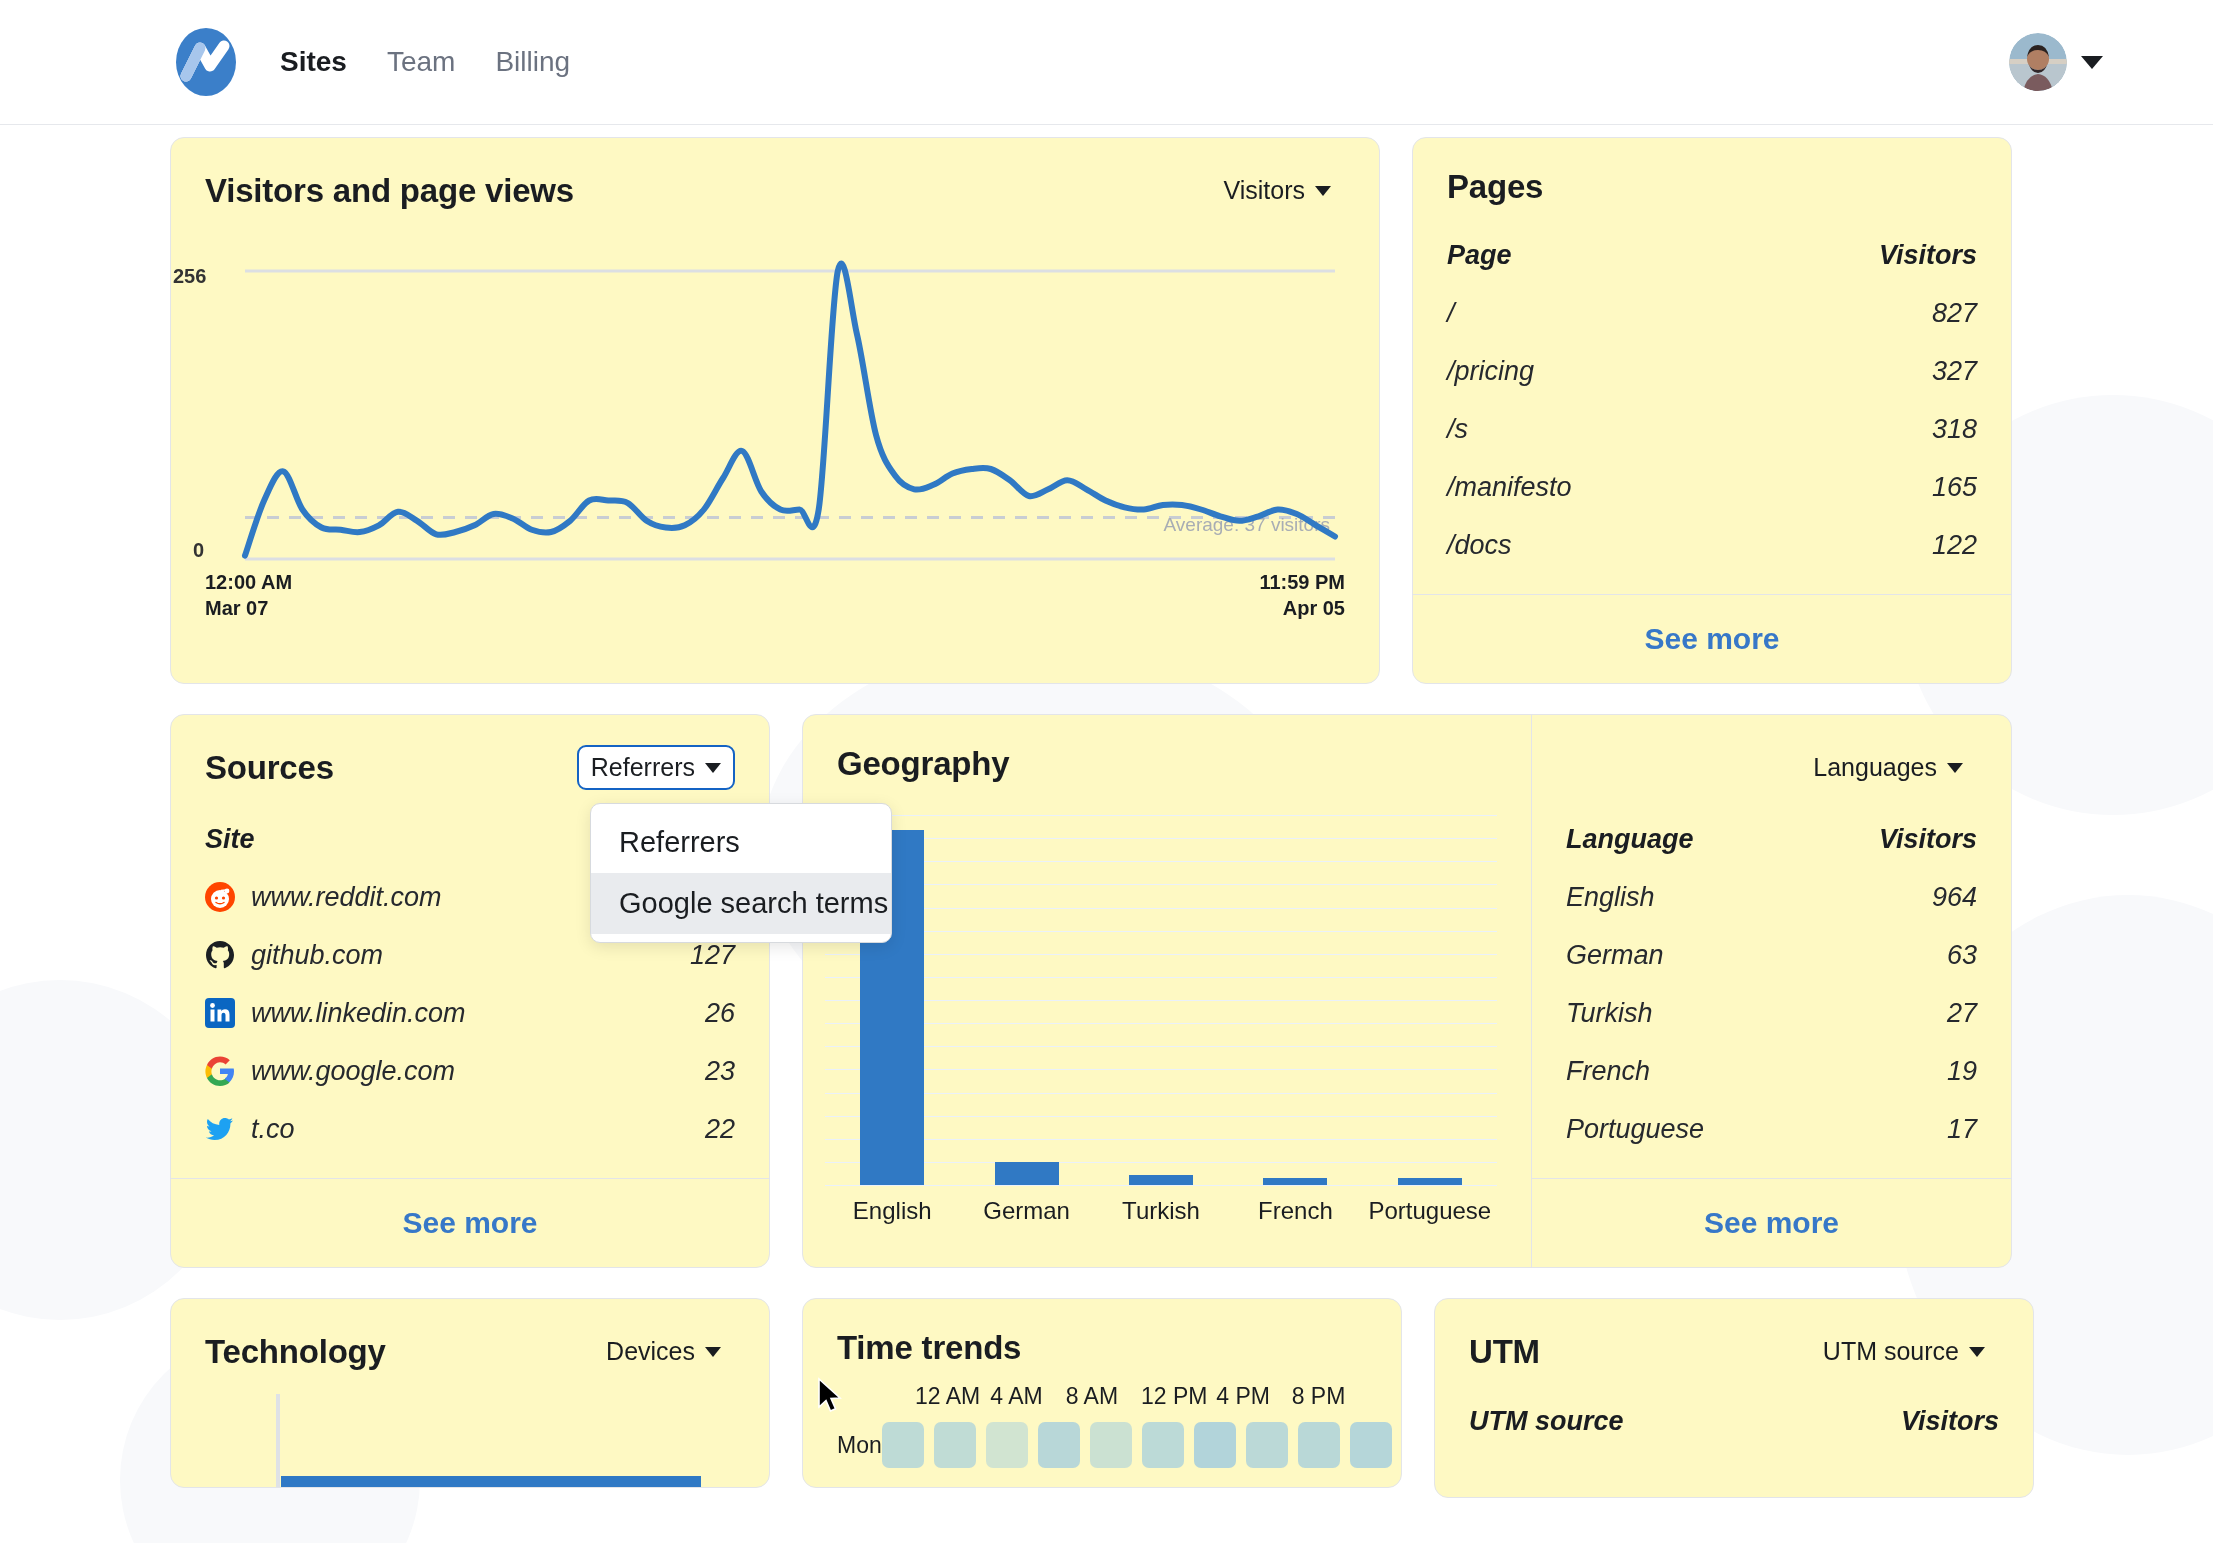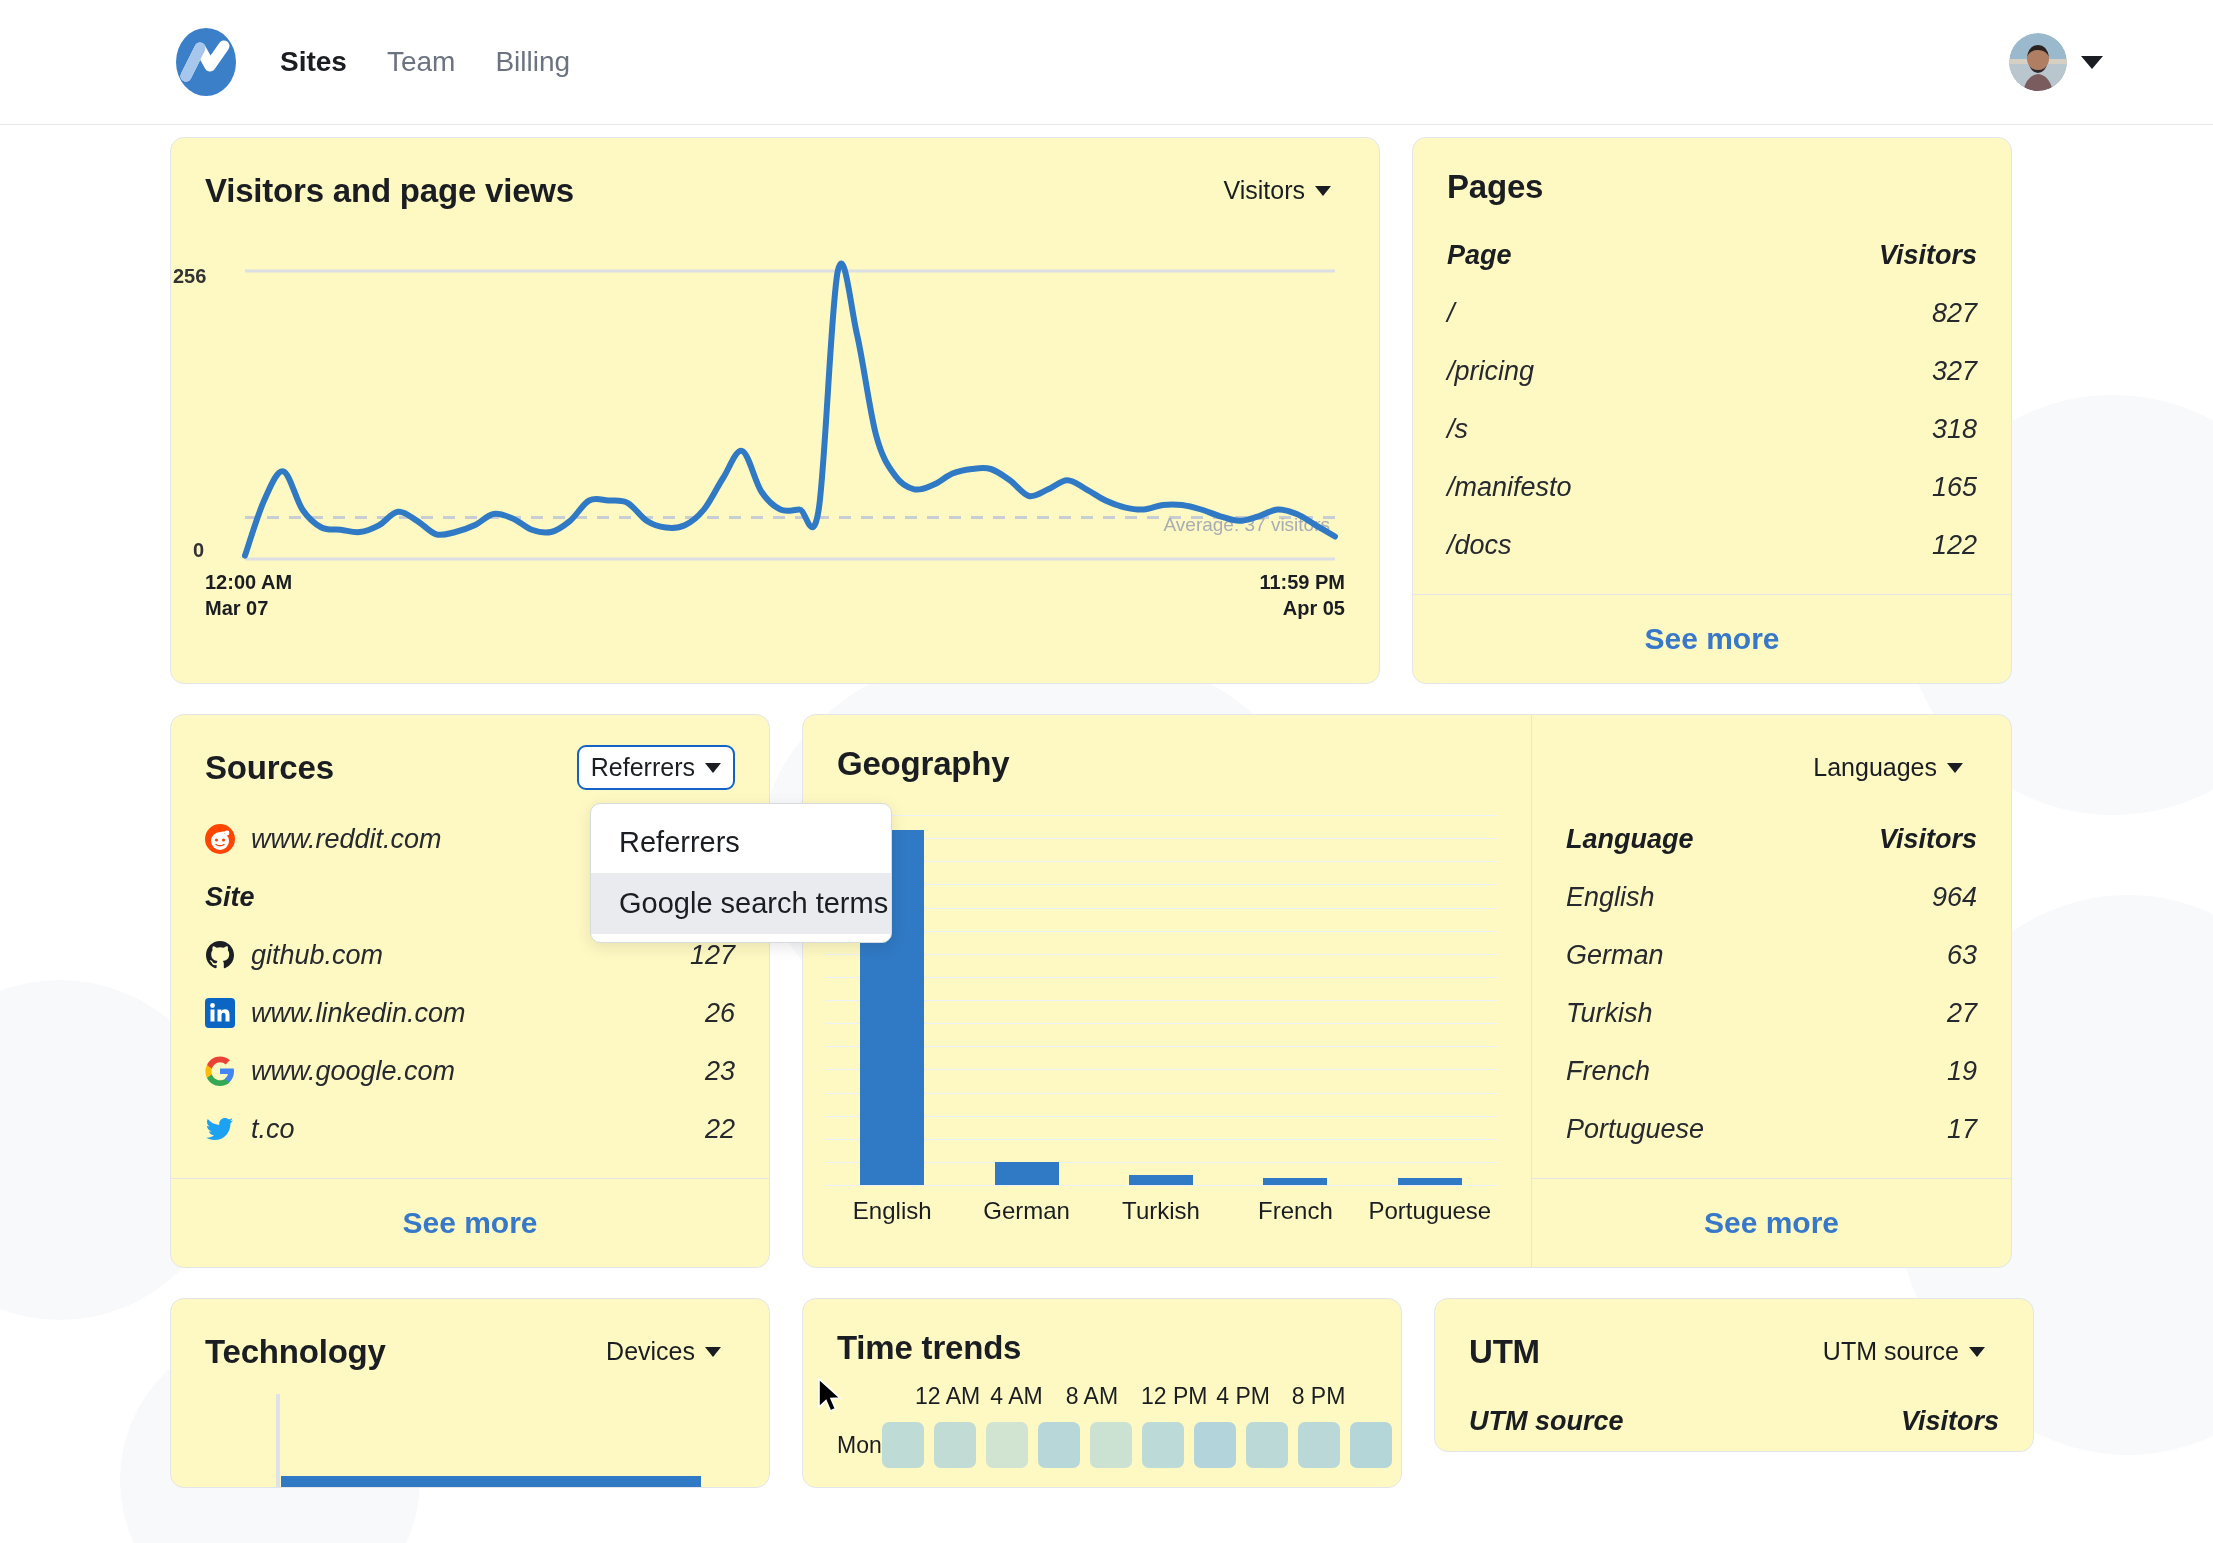--- a/index.html
+++ b/index.html
@@ -119,21 +119,21 @@
   .gridline { position: absolute; left: 0; right: 0; height: 1px; background: #eaf1fa; }
   .bars { position: absolute; inset: 0; display: flex; align-items: flex-end; }
   .barcol { flex: 1 1 0; display: flex; justify-content: center; align-items: flex-end; height: 100%; }
   .bar { width: 64px; background: #3079c4; }
   .barlabels { display: flex; margin: 12px 34px 0 22px; }
   .barlabel { flex: 1 1 0; text-align: center; font-size: 24px; color: #1a1d21; }
 
   
   .tech { width: 600px; height: 190px; overflow: hidden; }
   .time { width: 600px; height: 190px; overflow: hidden; }
-  .utm  { width: 600px; height: 154px; overflow: hidden; }
+  .utm  { width: 600px; height: 200px; overflow: hidden; }
   .tech-body { position: relative; height: 120px; padding-left: 110px; }
   .tech-axis { position: absolute; left: 105px; top: 12px; bottom: 0; width: 4px; background: #dfe2e6; }
   .tech-bar { position: absolute; left: 110px; bottom: 0; height: 26px; width: 420px; background: #2f79c5; }
   .time-body { padding: 8px 34px 0 34px; }
   .time-hours { display: flex; margin-left: 78px; gap: 0; }
   .time-hours span { width: 104px; font-size: 23px; color: #1a1d21; text-align: left; }
   .time-row { display: flex; align-items: center; margin-top: 12px; }
   .time-daylabel { width: 78px; font-size: 23px; color: #1a1d21; }
   .time-cells { display: flex; gap: 10px; }
   .time-cell { width: 42px; height: 46px; border-radius: 7px; }
@@ -266,40 +266,40 @@
         <div class="card-head">
           <div class="card-title">Sources</div>
           <button class="picker focused">
             <span>Referrers</span>
             <span class="tri"></span>
           </button>
         </div>
 
         <div class="tbl">
           <div class="tr">
+            <div class="c-left th">Site</div>
+            <div class="c-right th"></div>
+          </div>
+
+          <div class="tr">
             <div class="c-left td">
               <span class="favicon">
                 <svg viewBox="0 0 30 30" width="30" height="30">
                   <circle cx="15" cy="15" r="15" fill="#FF4500"></circle>
                   <circle cx="15" cy="17" r="9" fill="#fff"></circle>
                   <circle cx="11.5" cy="16" r="1.6" fill="#FF4500"></circle>
                   <circle cx="18.5" cy="16" r="1.6" fill="#FF4500"></circle>
                   <path d="M11 20.5 q4 2.6 8 0" stroke="#FF4500" stroke-width="1.4" fill="none" stroke-linecap="round"></path>
                   <circle cx="22" cy="9" r="2.4" fill="#fff"></circle>
                   <path d="M16 8.5 L21 8" stroke="#fff" stroke-width="1.5" fill="none"></path>
                 </svg>
               </span>
               <span>www.reddit.com</span>
             </div>
             <div class="c-right td"></div>
-          </div>
-
-          <div class="tr">
-            <div class="c-left th">Site</div>
-            <div class="c-right th"></div>
           </div>
 
           <div class="tr">
             <div class="c-left td">
               <span class="favicon">
                 <svg viewBox="0 0 30 30" width="30" height="30">
                   <path fill="#1b1f23" d="M15 1C7.3 1 1 7.3 1 15c0 6.2 4 11.4 9.6 13.3.7.1 1-.3 1-.7v-2.5c-3.9.8-4.7-1.9-4.7-1.9-.6-1.6-1.6-2-1.6-2-1.3-.9.1-.9.1-.9 1.4.1 2.1 1.4 2.1 1.4 1.3 2.2 3.4 1.6 4.2 1.2.1-.9.5-1.6.9-1.9-3.1-.4-6.4-1.6-6.4-7 0-1.5.6-2.8 1.4-3.8-.1-.4-.6-1.8.2-3.8 0 0 1.2-.4 3.9 1.4 1.1-.3 2.3-.5 3.5-.5s2.4.2 3.5.5c2.7-1.8 3.9-1.4 3.9-1.4.8 2 .3 3.4.2 3.8.9 1 1.4 2.3 1.4 3.8 0 5.4-3.3 6.6-6.4 7 .5.5 1 1.3 1 2.6v3.9c0 .4.3.8 1 .7C25 26.4 29 21.2 29 15c0-7.7-6.3-14-14-14z"></path>
                 </svg>
               </span>
               <span>github.com</span>

